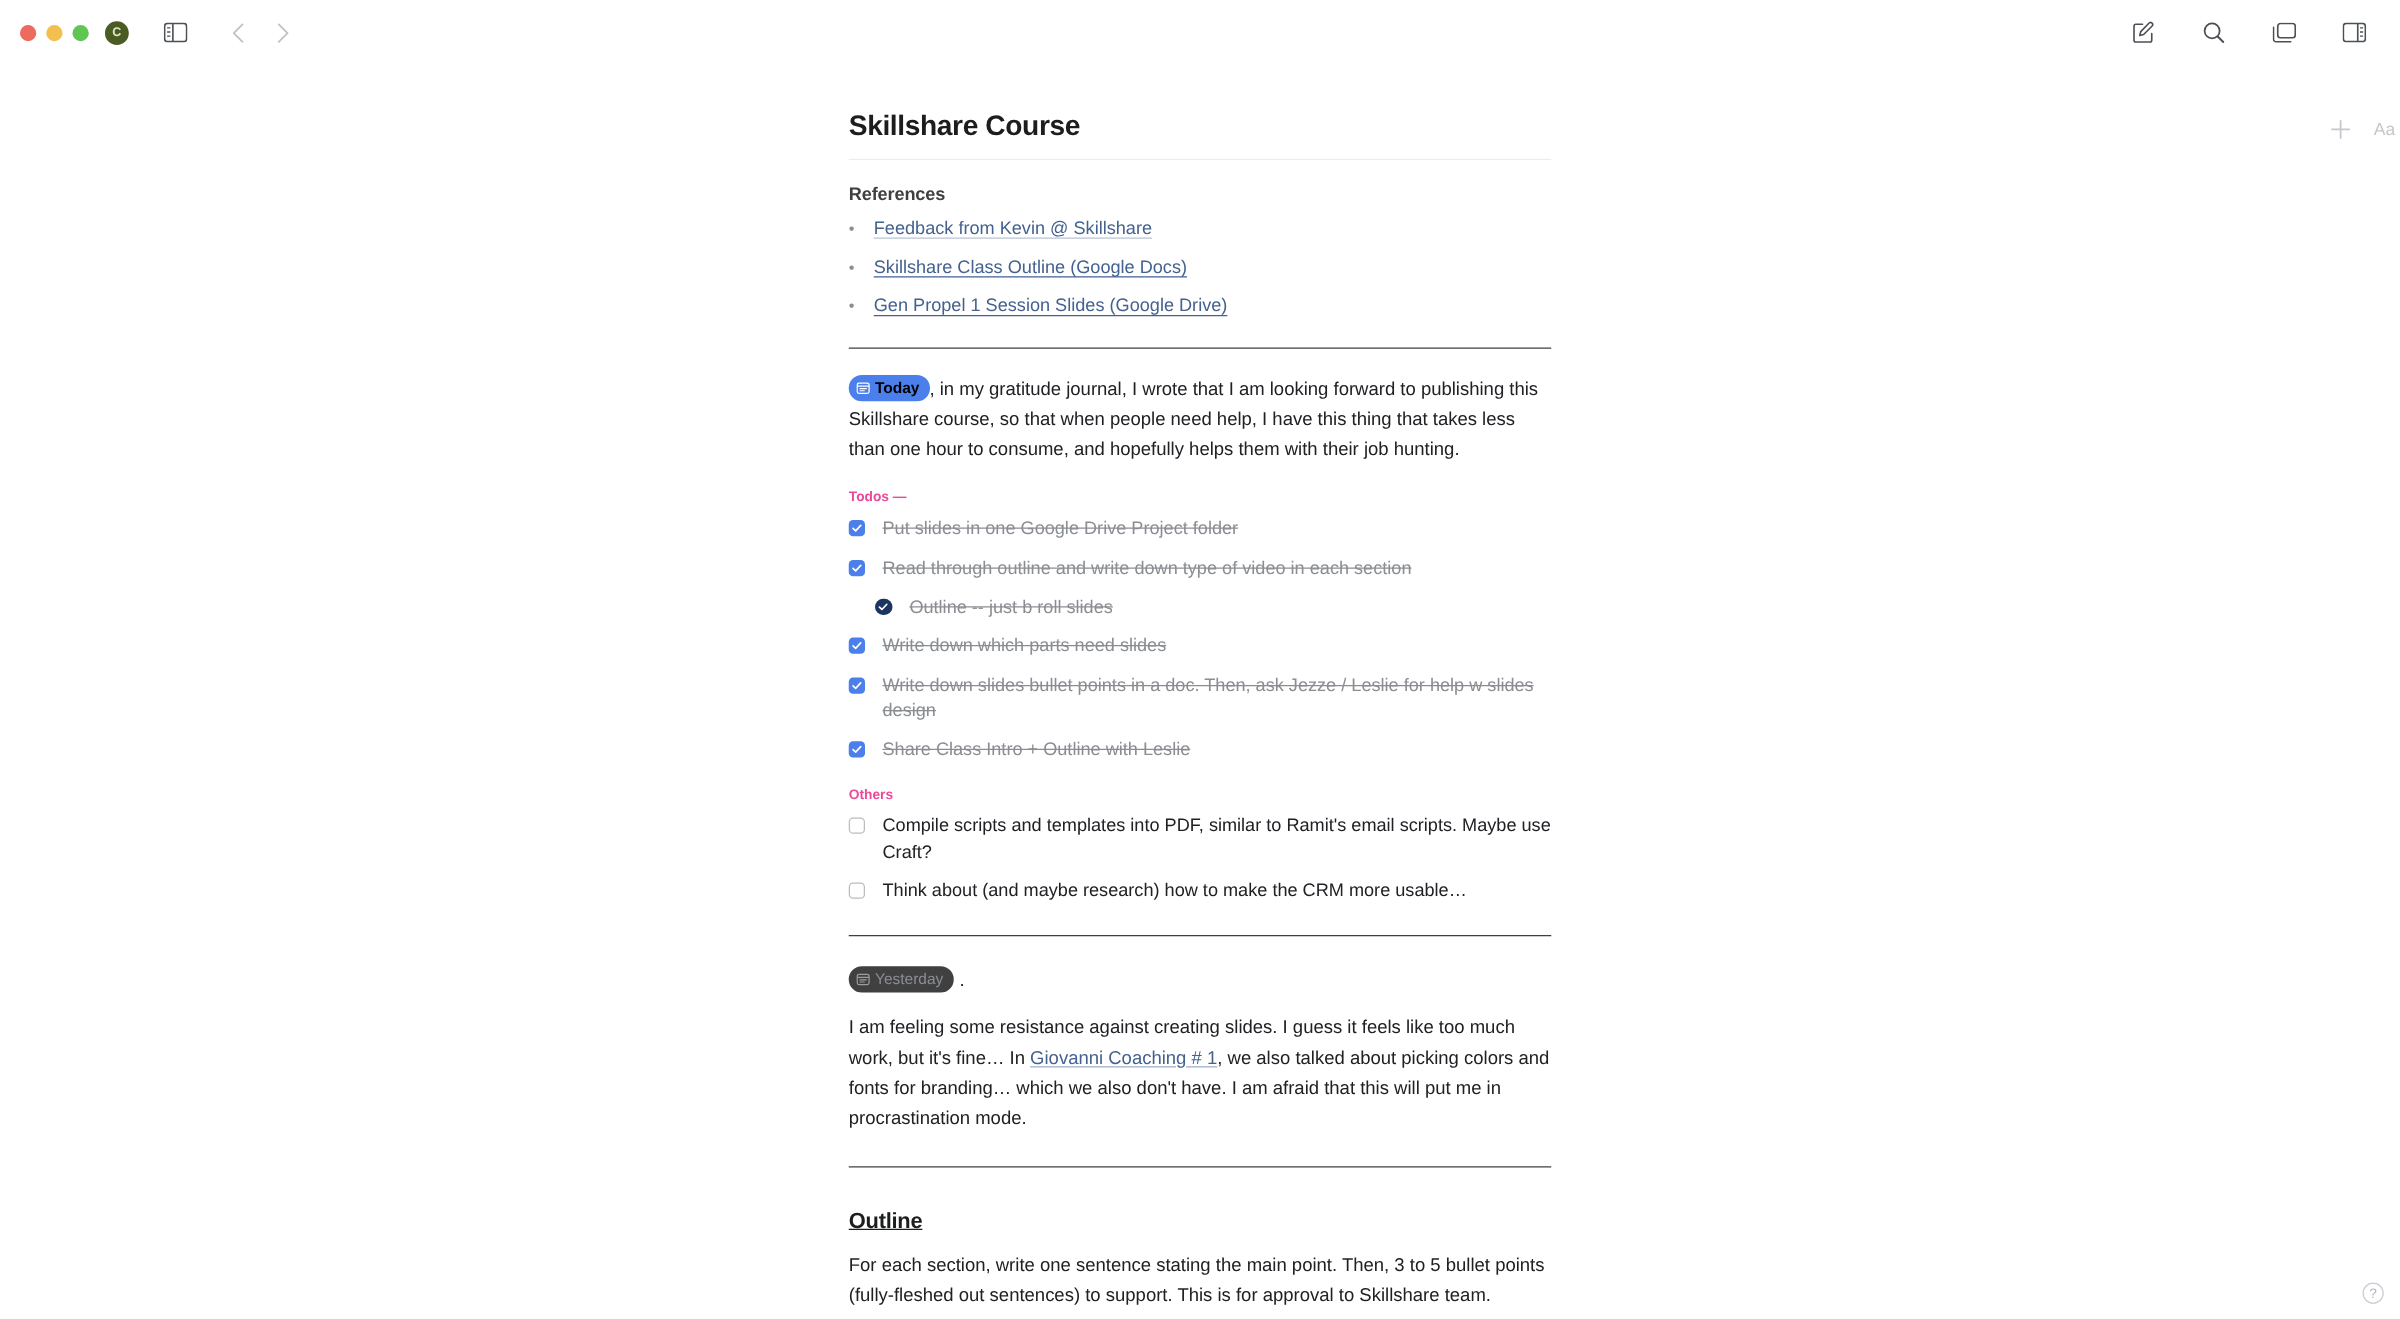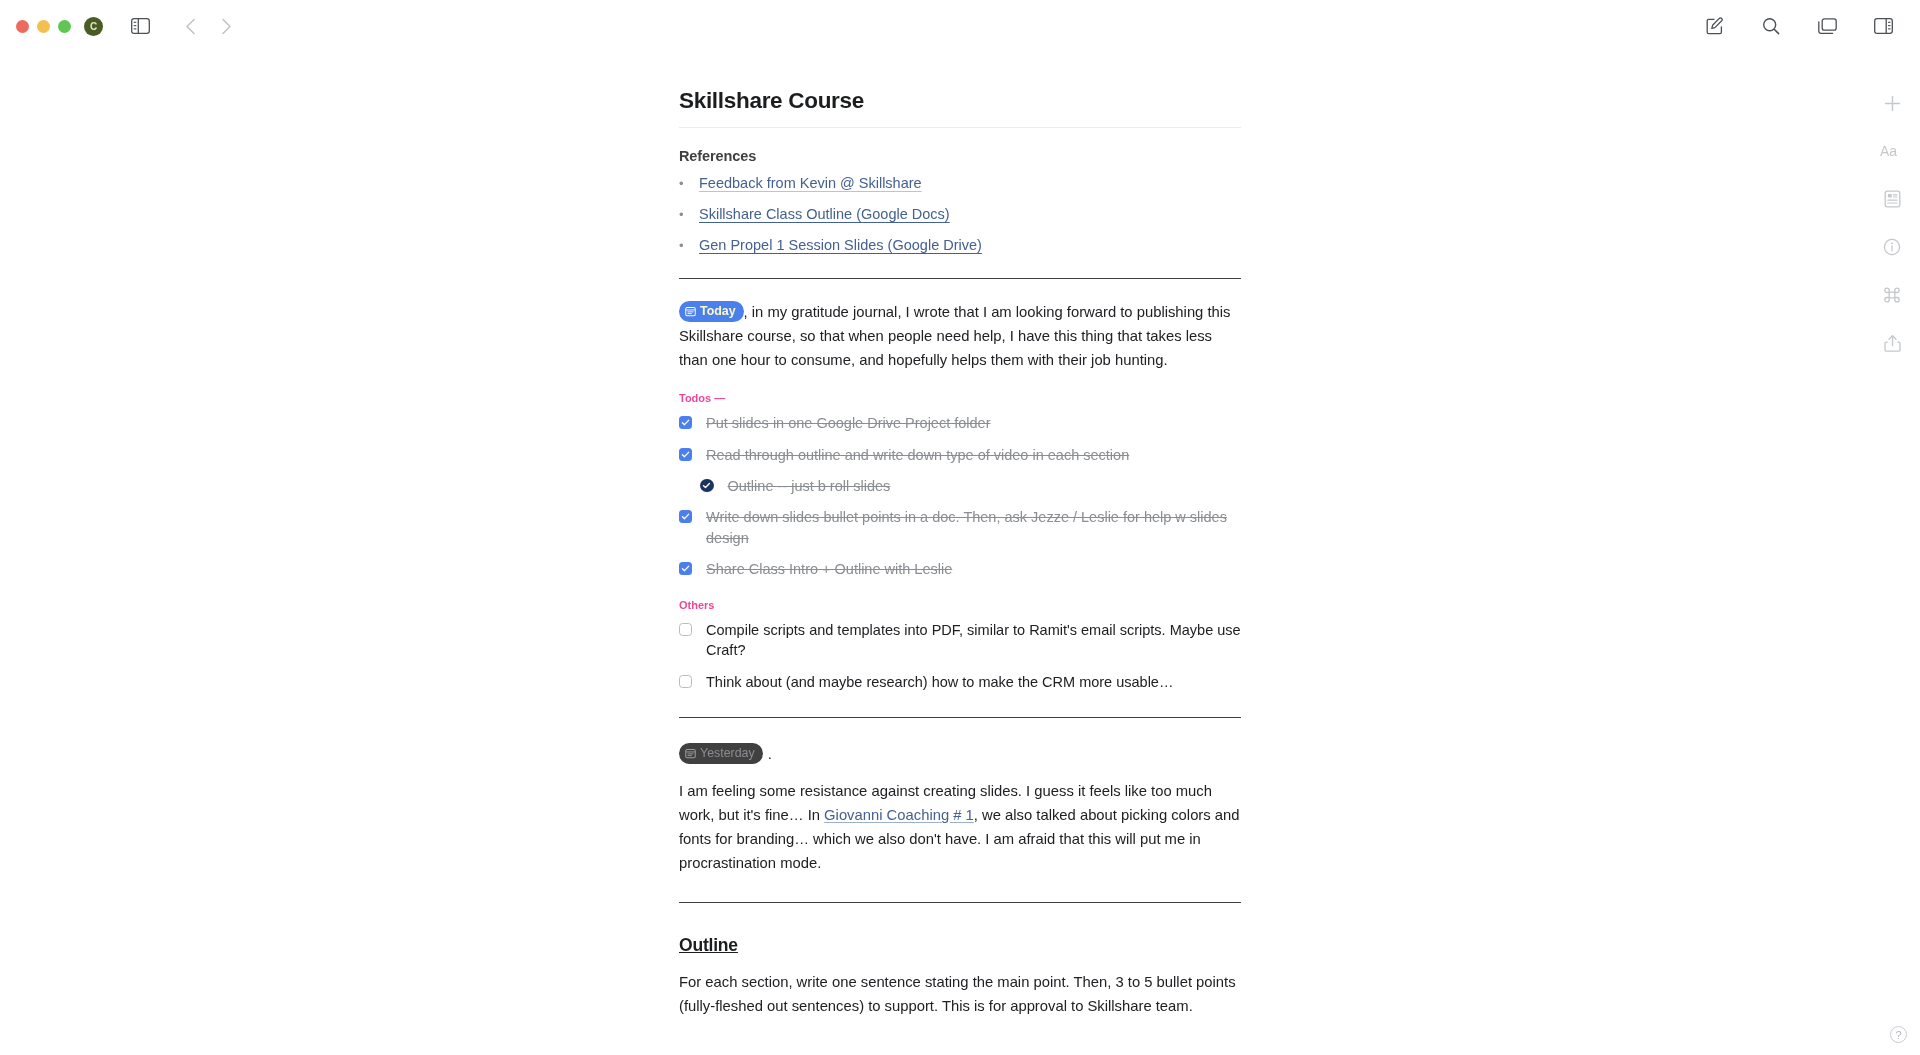--- a/index.html
+++ b/index.html
@@ -35,21 +35,21 @@
   }
   .tb-btn.sidebar-toggle { margin-left: 22px; color: #4c5055; }
   .nav-arrows { display: flex; align-items: center; margin-left: 14px; }
   .nav-arrows .tb-btn { margin-left: 6px; color: #bfc3c8; }
   .tb-right { margin-left: auto; display: flex; align-items: center; margin-right: 22px; }
   .tb-right .tb-btn { margin-left: 26px; color: #4c5055; }
 
   
   .right-rail {
     position: absolute; top: 88px; right: 0; width: 56px;
-    display: flex; flex-direction: column; align-items: center;
+    display: flex; flex-direction: row; align-items: center;
     gap: 18px;
     text-align: center;
   }
   .rail-btn {
     width: 30px; height: 30px;
     display: flex; align-items: center; justify-content: center;
     color: #c4c7cb;
   }
   .rail-help {
     position: absolute; right: 13px; bottom: 12px;
@@ -104,21 +104,21 @@
     font-size: 14.8px; line-height: 1.63; color: #202124;
   }
 
   
   .chip {
     display: inline-flex; align-items: center; gap: 4px;
     padding: 2px 8px 2px 6px; border-radius: 11px;
     font-size: 12.4px; font-weight: 600; line-height: 1.35;
     vertical-align: baseline; white-space: nowrap;
   }
-  .chip.blue { background: #4a7fec; color: #fef9c3; justify-content: flex-end; }
+  .chip.blue { background: #4a7fec; color: #000000; justify-content: flex-end; }
   .chip.grey { background: #404040; color: #8a8d92; font-weight: 500; }
   .chip svg { display: block; }
 
   
   .todos { margin-top: 4px; }
   .todo {
     display: flex; align-items: flex-start; gap: 14px;
     margin-bottom: 11px;
   }
   .todo.nested { padding-left: 21px; }
@@ -318,20 +318,28 @@
 
       <div class="todo nested">
         <span class="cb round">
           <svg width="9" height="9" viewBox="0 0 10 10" fill="none">
               <path d="M1.7 5.2 3.9 7.3 8.3 2.7" stroke="#fff" stroke-width="1.5" stroke-linecap="round" stroke-linejoin="round"></path>
             </svg>
         </span>
         <span class="todo-text">Outline -- just b roll slides</span>
       </div>
 
+      <div class="todo">
+        <span class="cb">
+          <svg width="9" height="9" viewBox="0 0 10 10" fill="none">
+              <path d="M1.6 5.2 3.9 7.4 8.4 2.6" stroke="#fff" stroke-width="1.5" stroke-linecap="round" stroke-linejoin="round"></path>
+            </svg>
+        </span>
+        <span class="todo-text">Write down which parts need slides</span>
+      </div>
 
       <div class="todo">
         <span class="cb">
           <svg width="9" height="9" viewBox="0 0 10 10" fill="none">
               <path d="M1.6 5.2 3.9 7.4 8.4 2.6" stroke="#fff" stroke-width="1.5" stroke-linecap="round" stroke-linejoin="round"></path>
             </svg>
         </span>
         <span class="todo-text">Write down slides bullet points in a doc. Then, ask Jezze / Leslie for help w slides design</span>
       </div>
 

